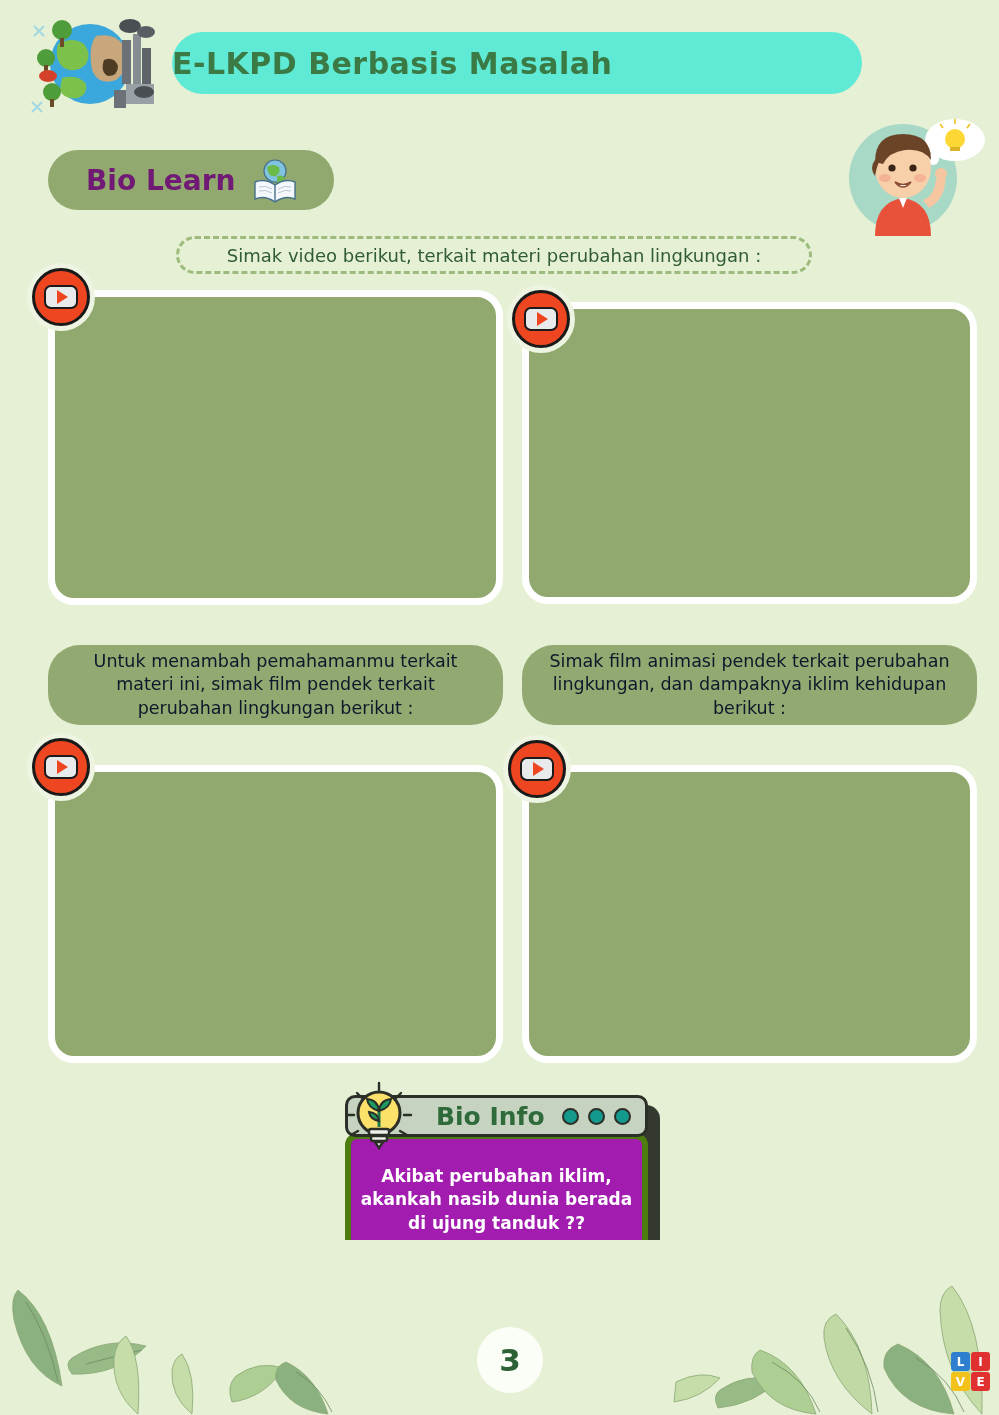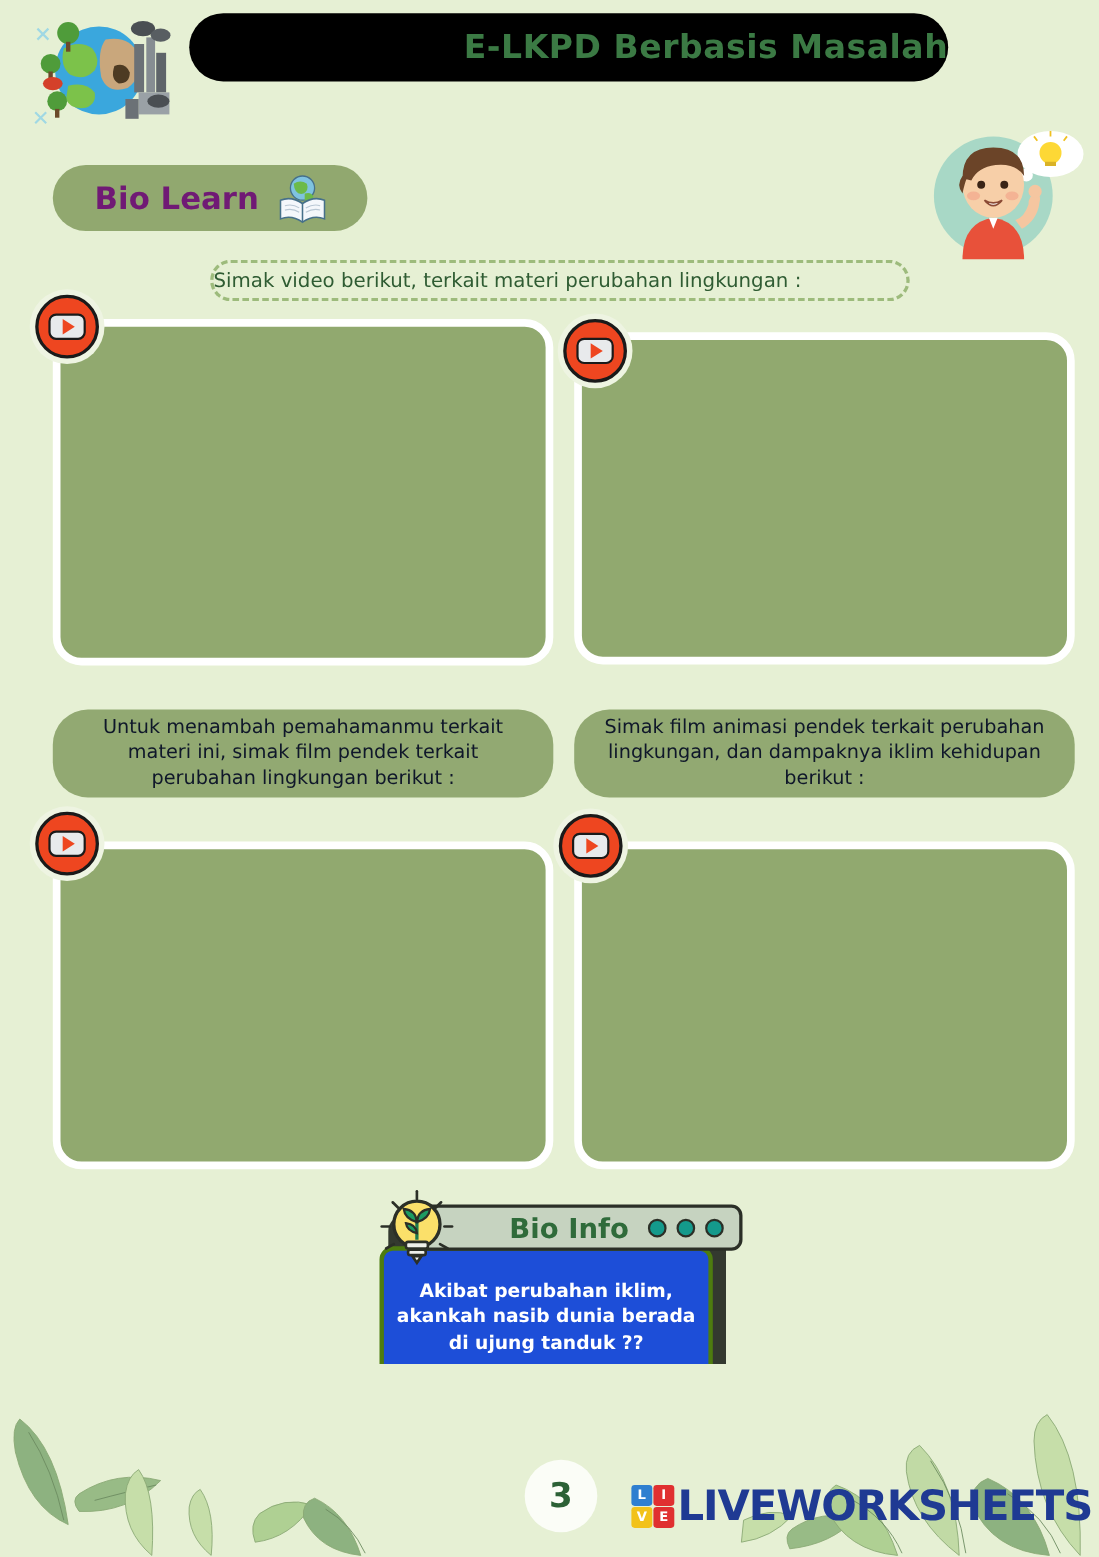--- a/index.html
+++ b/index.html
@@ -22,27 +22,27 @@
   }
 
   .earth-logo {
     position: absolute;
     left: 18px; top: 6px;
     width: 148px; height: 118px;
   }
 
   .title-pill {
     position: absolute;
-    left: 172px; top: 12px;
+    left: 172px; top: 32px;
     width: 690px; height: 62px;
-    background: #000000;
+    background: #5eead4;
     border-radius: 34px;
     display: flex;
     align-items: center;
-    justify-content: flex-end;
+    justify-content: flex-start;
   }
   .title-text {
     color: #3b7a44;
     font-size: 30px;
     font-weight: bold;
     letter-spacing: 0.5px;
     font-family: "DejaVu Sans", sans-serif;
   }
 
   
@@ -68,26 +68,27 @@
   
   .boy-char {
     position: absolute;
     right: 10px; top: 112px;
     width: 152px; height: 124px;
   }
 
   
   .instruction-banner {
     position: absolute;
-    left: 191px; top: 236px;
+    left: 176px; top: 236px;
     width: 636px; height: 38px;
     border: 3px dashed #9dbb7c;
     border-radius: 19px;
     display: flex;
     align-items: center;
+    justify-content: center;
   }
   .instruction-text {
     color: #2f5c33;
     font-size: 18px;
     font-family: "DejaVu Sans", sans-serif;
   }
 
   
   .video-panel {
     position: absolute;
@@ -168,21 +169,20 @@
   }
   .bioinfo-titlebar {
     position: absolute;
     left: 0; top: 0;
     width: 303px; height: 42px;
     background: #c6d3c0;
     border: 3px solid #2b2f27;
     border-radius: 10px;
     display: flex;
     align-items: center;
-    margin-left: 27px;
   }
   .bioinfo-title {
     color: #2f6b3a;
     font-size: 25px;
     font-weight: bold;
     margin-left: 88px;
     font-family: "DejaVu Sans", sans-serif;
   }
   .bioinfo-dots {
     display: flex;
@@ -193,22 +193,22 @@
   .bi-dot {
     width: 17px; height: 17px;
     border-radius: 50%;
     background: #149a8c;
     border: 2px solid #2b2f27;
   }
   .bioinfo-body {
     position: absolute;
     left: 0; top: 38px;
     width: 303px; height: 175px;
-    background: #1d4ed8;
-    border: 4px solid #4d7c0f;
+    background: #a21caf;
+    border: 6px solid #4d7c0f;
     border-radius: 12px;
     padding-top: 26px;
   }
   .bioinfo-text {
     color: #ffffff;
     font-size: 17px;
     font-weight: bold;
     line-height: 1.38;
     text-align: center;
     font-family: "DejaVu Sans", sans-serif;
@@ -469,14 +469,13 @@
   <span class="page-num">3</span>
 </div>
 
 <div class="lw-logo">
   <span class="lw-tiles">
     <span class="lw-tile" style="background:#2f7fd0">L</span>
     <span class="lw-tile" style="background:#e03030">I</span>
     <span class="lw-tile" style="background:#f2c21a">V</span>
     <span class="lw-tile" style="background:#e03030">E</span>
   </span>
-  <span class="lw-word">LIVEWORKSHEETS</span>
 </div>
 
 </body></html>

